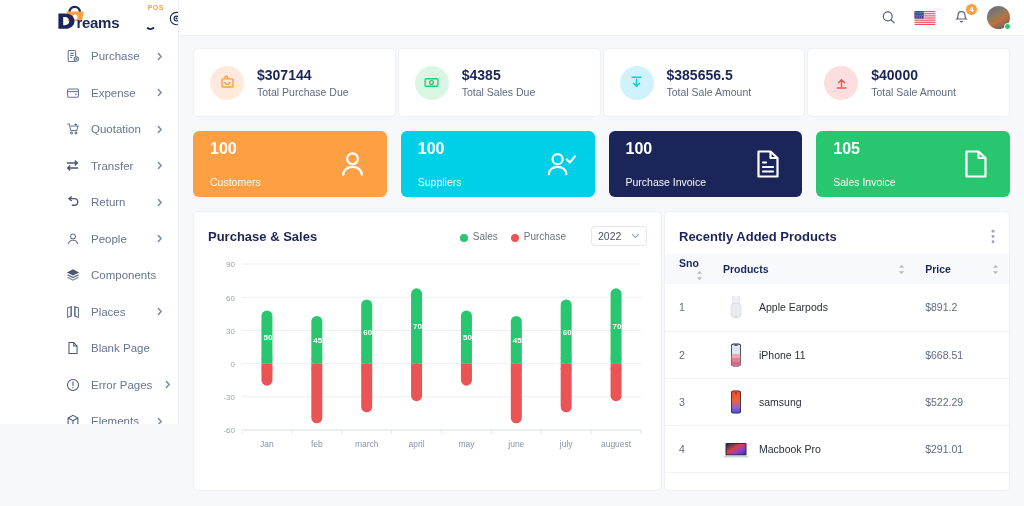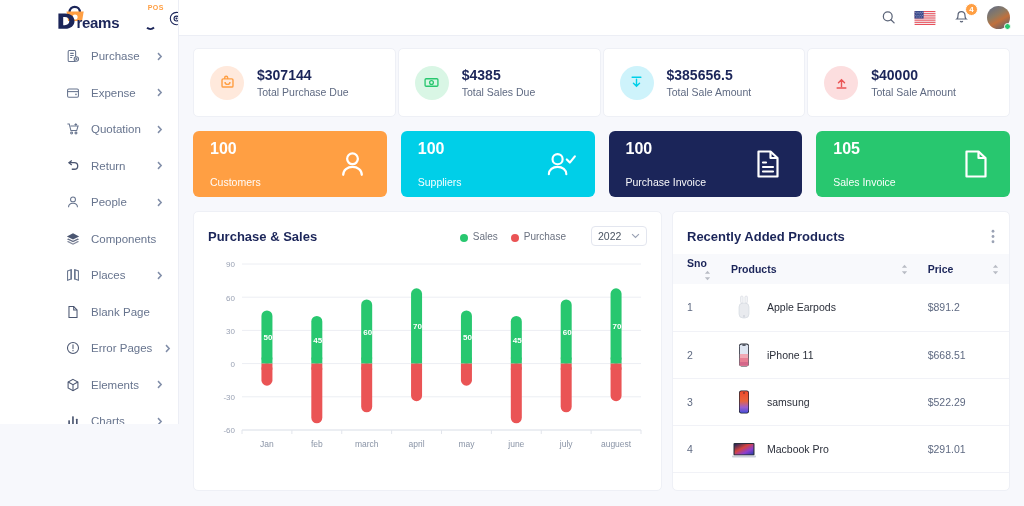--- a/index.html
+++ b/index.html
@@ -103,21 +103,21 @@
   .col-row { display: flex; gap: 14px; margin-top: 14px; }
   .col-card {
     flex: 1 1 0; border-radius: 6px; height: 66px;
     display: flex; align-items: center; justify-content: space-between;
     padding: 0 18px 0 17px; color: #fff;
   }
   .col-val { font-size: 16px; font-weight: 700; line-height: 1.35; }
   .col-lbl { font-size: 10.5px; line-height: 1.4; opacity: .97; margin-top: 16px; }
 
   
-  .panels { display: flex; gap: 10px; margin-top: 14px; }
+  .panels { display: flex; gap: 2px; margin-top: 14px; }
   .panel { background: #fff; border: 1px solid #eef0f6; border-radius: 5px; }
   .panel-chart { flex: 0 0 467px; height: 280px; padding: 12px 14px 0 14px; }
   .panel-prod { flex: 1 1 auto; height: 280px; padding: 12px 0 0 0; }
 
   .panel-head { display: flex; align-items: center; height: 24px; }
   .panel-title { font-size: 13px; font-weight: 700; color: #1b2559; }
   .panel-title.pad { padding-left: 14px; }
   .legend { display: flex; align-items: center; gap: 13px; margin-left: auto; }
   .lg { display: flex; align-items: flex-end; gap: 5px; font-size: 10px; color: #6b7280; }
   .lg i { width: 8px; height: 8px; border-radius: 50%; display: block; }
@@ -222,20 +222,32 @@
             <circle cx="11.4" cy="12.6" r="1.1"></circle>
             <path d="M11.2 1.3v3M9.7 2.8h3"></path>
           </svg>
         </span>
         <span class="menu-label">Quotation</span>
         <svg class="chev" viewBox="0 0 8 12" fill="none" stroke="#6b7a99" stroke-width="2">
             <path d="M2 1.5 6.2 6 2 10.5"></path>
           </svg>
       </div>
 
+      <div class="menu-item">
+        <span class="menu-ico">
+          <svg width="15" height="15" viewBox="0 0 16 16" fill="none" stroke="#4b5671" stroke-width="1.5">
+            <path d="M2 5.4h11M10.4 2.8 13.2 5.4 10.4 8"></path>
+            <path d="M14 10.6H3M5.6 8l-2.8 2.6L5.6 13.2"></path>
+          </svg>
+        </span>
+        <span class="menu-label">Transfer</span>
+        <svg class="chev" viewBox="0 0 8 12" fill="none" stroke="#6b7a99" stroke-width="2">
+            <path d="M2 1.5 6.2 6 2 10.5"></path>
+          </svg>
+      </div>
 
       <div class="menu-item">
         <span class="menu-ico">
           <svg width="14" height="14" viewBox="0 0 16 16" fill="none" stroke="#4b5671" stroke-width="1.5">
             <path d="M4.4 4.2h5.1c2.2 0 3.9 1.6 3.9 3.7s-1.7 3.8-3.9 3.8H6.6"></path>
             <path d="M6.6 1.8 3.4 4.3l3.2 2.5"></path>
           </svg>
         </span>
         <span class="menu-label">Return</span>
         <svg class="chev" viewBox="0 0 8 12" fill="none" stroke="#6b7a99" stroke-width="2">

